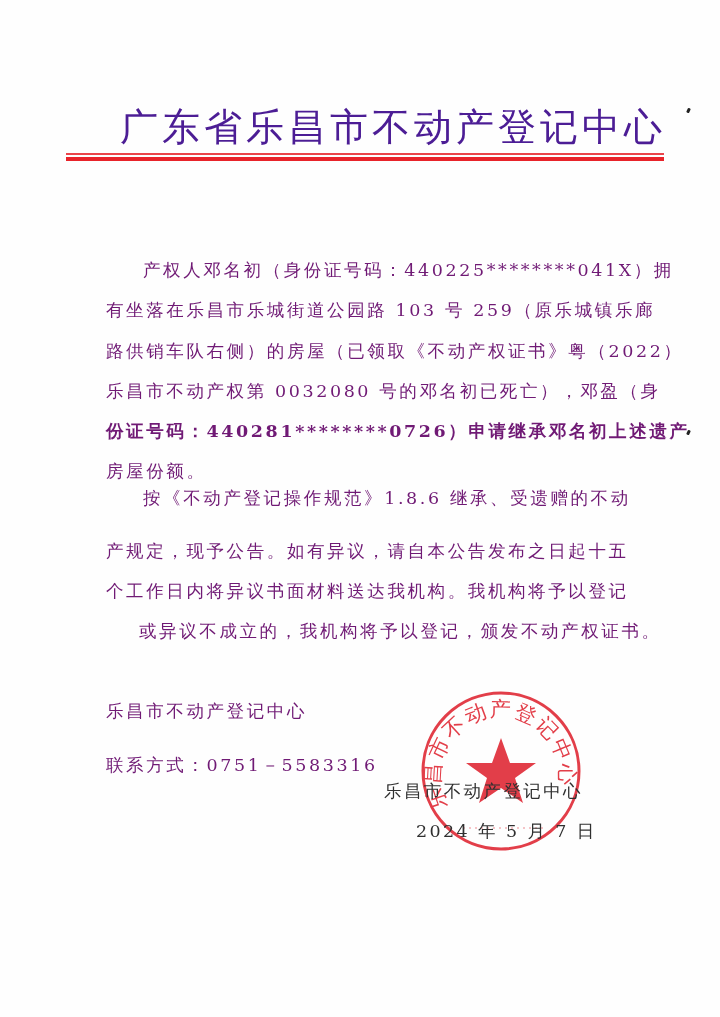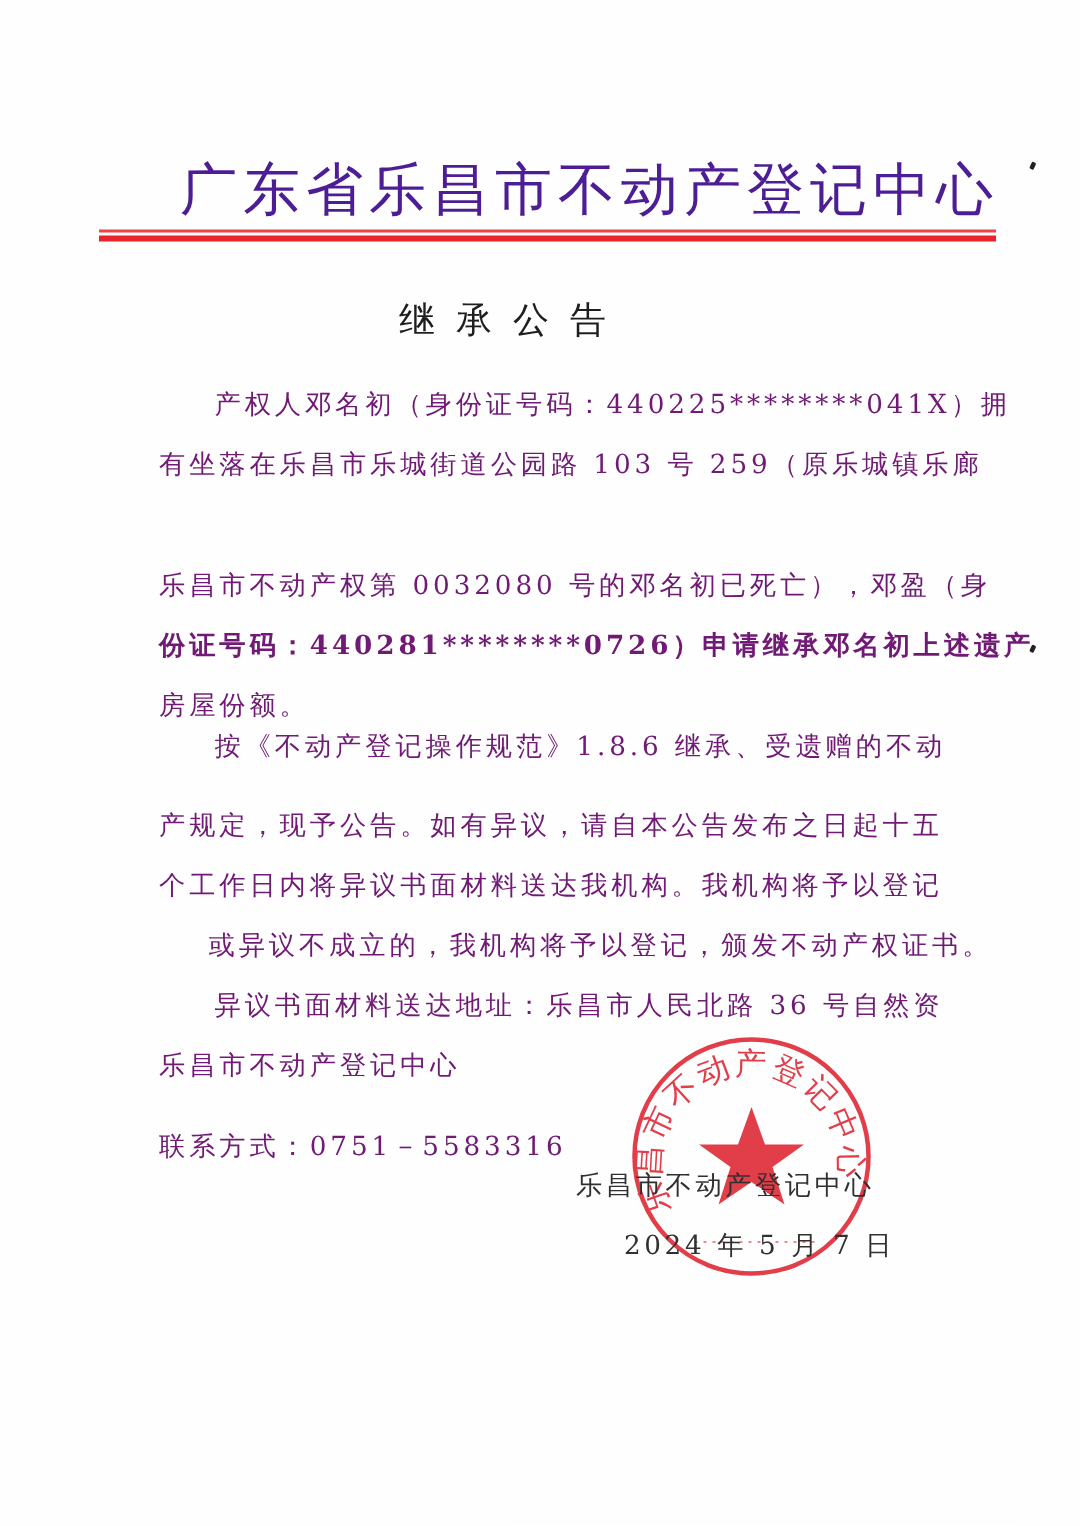--- a/index.html
+++ b/index.html
@@ -102,34 +102,33 @@
   </style>
 </head>
 <body>
 
 <div class="page">
 
   <div class="letterhead">广东省乐昌市不动产登记中心</div>
   <div class="rule-thin"></div>
   <div class="rule-thick"></div>
 
-  <div class="title">继承公告</div>
 
   <div class="line indent" style="top:258px;">产权人邓名初（身份证号码：440225********041X）拥</div>
   <div class="line" style="top:298px;">有坐落在乐昌市乐城街道公园路 103 号 259（原乐城镇乐廊</div>
+  <div class="line" style="top:339px;">路供销车队右侧）的房屋（已领取《不动产权证书》粤（2022）</div>
   <div class="line" style="top:379px;">乐昌市不动产权第 0032080 号的邓名初已死亡），邓盈（身</div>
   <div class="line" style="top:419px;font-weight:bold;">份证号码：440281********0726）申请继承邓名初上述遗产</div>
   <div class="line" style="top:459px;">房屋份额。</div>
 
   <div class="line indent" style="top:486px;text-align:center;">按《不动产登记操作规范》1.8.6 继承、受遗赠的不动</div>
   <div class="line" style="top:539px;">产规定，现予公告。如有异议，请自本公告发布之日起十五</div>
   <div class="line" style="top:579px;">个工作日内将异议书面材料送达我机构。我机构将予以登记</div>
   <div class="line" style="top:619px;margin-left:33px;">或异议不成立的，我机构将予以登记，颁发不动产权证书。</div>
 
-  <div class="line indent" style="top:659px;">异议书面材料送达地址：乐昌市人民北路 36 号自然资</div>
   <div class="line" style="top:699px;">乐昌市不动产登记中心</div>
 
   <div class="line" style="top:739px;margin-top:14px;">联系方式：0751－5583316</div>
 
   <svg class="stamp" viewBox="0 0 166 166">
     <defs>
       <path id="sealArc" d="M 30 118 A 60 60 0 1 1 138 110" fill="none"></path>
     </defs>
     <circle cx="83" cy="83" r="78" fill="none" stroke="#e02a36" stroke-width="3"></circle>
     <text font-family="DejaVu Sans, sans-serif" font-size="21" fill="#e02a36" letter-spacing="2">

